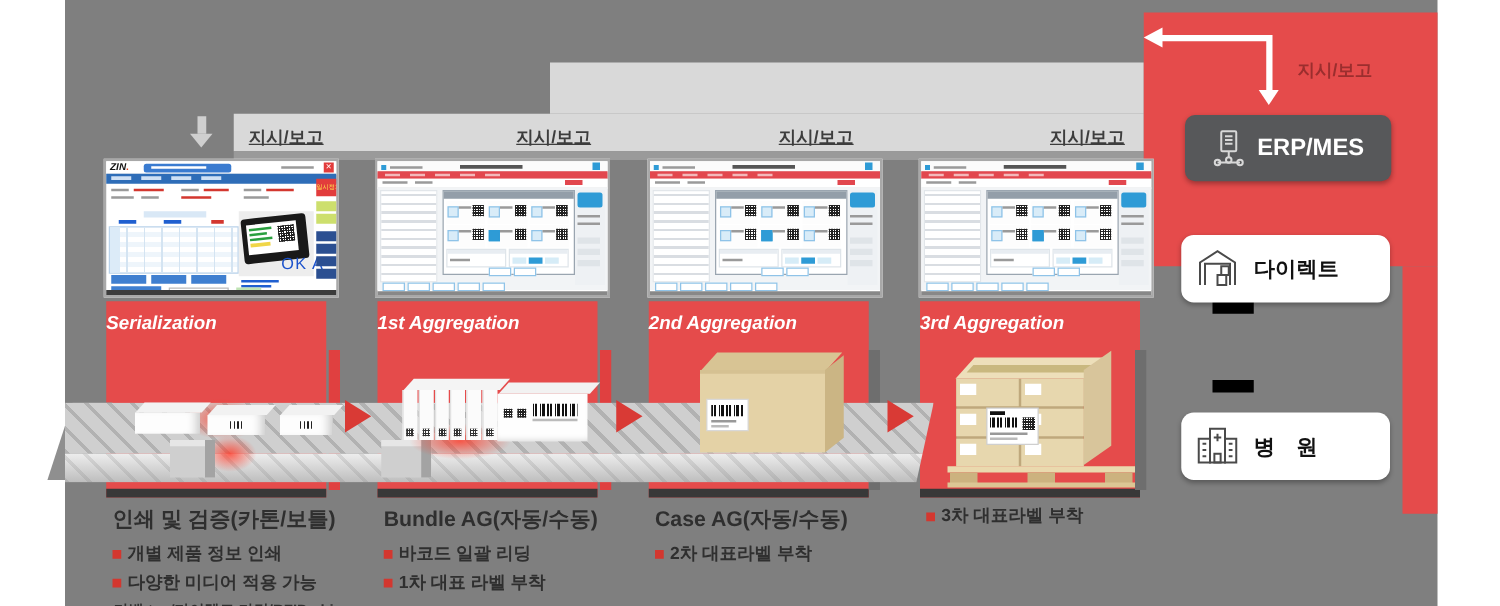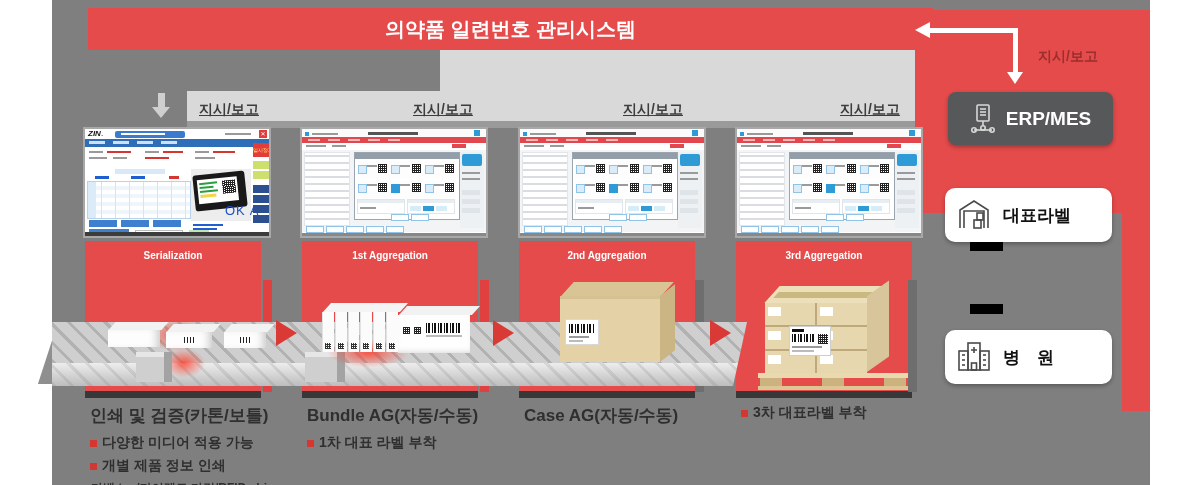--- a/index.html
+++ b/index.html
@@ -35,21 +35,21 @@
           box-shadow:0 2px 4px rgba(0,0,0,.3);}
   #erpBox .lbl{color:#fff;font-size:19px;font-weight:bold;}
   
   .dest{left:945px;width:167px;height:54px;background:#fff;border-radius:10px;
         box-shadow:0 2px 4px rgba(0,0,0,.3);display:flex;align-items:center;}
   .dest .ic{width:58px;display:flex;justify-content:center;}
   .dest .lbl{font-size:17px;font-weight:bold;color:#111;}
   .conn{left:970px;width:33px;height:10px;background:#000;}
   
   .panel{top:241px;width:176px;height:150px;background:#e54b4b;border-bottom:7px solid #383838;}
-  .steplabel{width:100%;text-align:center;color:#fff;font-weight:bold;font-size:10px;margin-top:9px;}
+  .steplabel{width:100%;text-align:left;color:#fff;font-weight:bold;font-size:15px;margin-top:9px;font-style:italic;}
   .gapstrip{top:280px;width:9px;height:112px;}
   
   #beltSlab{left:48px;top:322px;width:32px;height:62px;background:#8f8f8f;transform:skewX(-18deg);}
   #belt{left:52px;top:322px;width:695px;height:64px;
         clip-path:polygon(0 0,100% 0,calc(100% - 14px) 100%,0 100%);}
   #beltTop{left:0;top:0;width:100%;height:41px;background:
      repeating-linear-gradient(45deg,rgba(110,110,110,.30) 0 3px,transparent 3px 13px),#cfcfcf;}
   #beltFace{left:0;top:41px;width:100%;height:23px;background:
      repeating-linear-gradient(45deg,rgba(120,120,120,.18) 0 3px,transparent 3px 13px),
      linear-gradient(#ededed,#bdbdbd);}
@@ -158,21 +158,20 @@
   .bullet .sq{width:7px;height:7px;background:#d3372f;margin-right:5px;flex:0 0 auto;}
   .note{margin-left:1px;margin-top:3px;font-size:12px;font-weight:bold;}
   svg{display:block;}
 </style>
 </head>
 <body>
 
 <div id="page">
   <div class="abs" id="canvas"></div>
 
-  <div class="abs" id="titlebar">의약품 일련번호 관리시스템</div>
 
   <div class="abs band" id="bandA"></div>
   <div class="abs band" id="bandB"></div>
   <div class="abs" id="bandShadow"></div>
   <div class="abs" id="downArrowStem"></div>
   <div class="abs" id="downArrowHead"></div>
 
   <div class="abs instruct" style="left:199px">지시/보고</div>
   <div class="abs instruct" style="left:413px">지시/보고</div>
   <div class="abs instruct" style="left:623px">지시/보고</div>
@@ -208,21 +207,21 @@
 
   <div class="abs dest" style="top:188px">
     <span class="ic">
       <svg width="36" height="36" viewBox="0 0 36 36" fill="none" stroke="#4a4a4a" stroke-width="1.6">
         <path d="M4 31 V13 L18 4 L32 13 V31"></path>
           <path d="M8 31 V14 H28 V31"></path>
         <rect x="18" y="23" width="7" height="8"></rect>
           <rect x="21" y="16" width="6" height="7"></rect>
       </svg>
     </span>
-    <span class="lbl">대표라벨</span>
+    <span class="lbl">다이렉트</span>
   </div>
   <div class="abs dest" style="top:330px">
     <span class="ic">
       <svg width="36" height="36" viewBox="0 0 36 36" fill="none" stroke="#4a4a4a" stroke-width="1.6">
         <rect x="12" y="4" width="12" height="27"></rect>
           <rect x="3" y="12" width="9" height="19"></rect>
           <rect x="24" y="12" width="9" height="19"></rect>
         <path d="M18 8 v6 M15 11 h6"></path>
           <rect x="15.5" y="24" width="5" height="7"></rect>
         <line x1="6" y1="16" x2="9" y2="16"></line>
@@ -646,37 +645,45 @@
           <i></i>
       </div>
     </div>
     <div class="statusbar" style="background:#888;height:3px"></div>
   </div>
 
   <div class="abs stagetext" style="left:90px">
     <h3>인쇄 및 검증(카톤/보틀)</h3>
     <div class="bullet">
         <span class="sq"></span>
-        <span>다양한 미디어 적용 가능</span>
+        <span>개별 제품 정보 인쇄</span>
       </div>
     <div class="bullet">
         <span class="sq"></span>
-        <span>개별 제품 정보 인쇄</span>
+        <span>다양한 미디어 적용 가능</span>
       </div>
     <div class="note">라벨 tag/다이렉트 마킹/RFID chip</div>
   </div>
   <div class="abs stagetext" style="left:307px">
     <h3>Bundle AG(자동/수동)</h3>
     <div class="bullet">
         <span class="sq"></span>
+        <span>바코드 일괄 리딩</span>
+      </div>
+    <div class="bullet">
+        <span class="sq"></span>
         <span>1차 대표 라벨 부착</span>
       </div>
   </div>
   <div class="abs stagetext" style="left:524px">
     <h3>Case AG(자동/수동)</h3>
+    <div class="bullet">
+        <span class="sq"></span>
+        <span>2차 대표라벨 부착</span>
+      </div>
   </div>
   <div class="abs stagetext" style="left:741px">
     <div class="bullet">
         <span class="sq"></span>
         <span>3차 대표라벨 부착</span>
       </div>
   </div>
 </div>
 
 </body></html>

